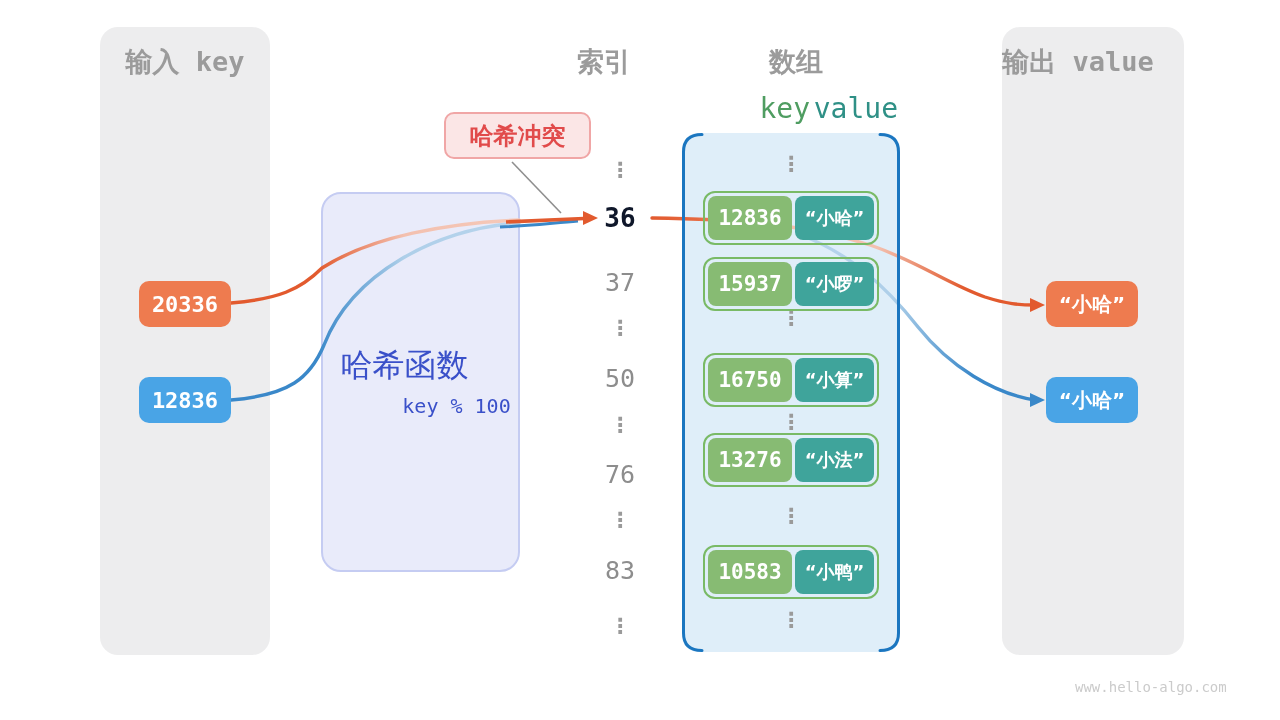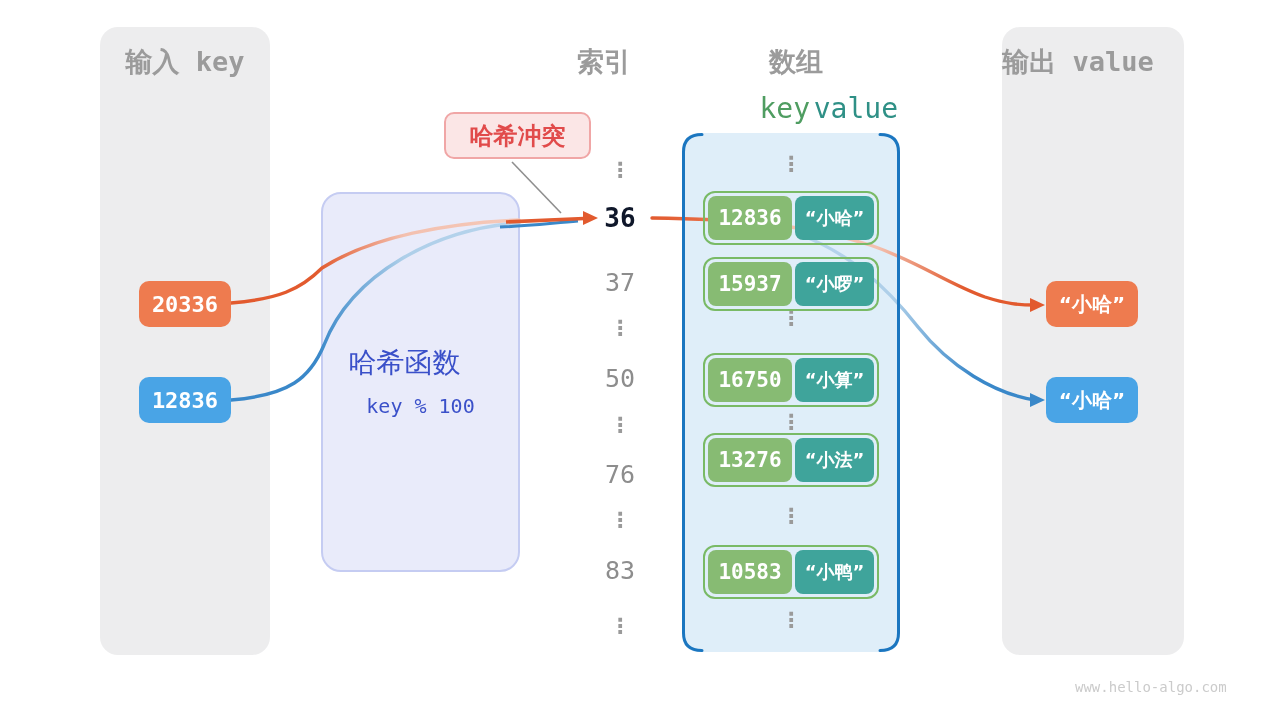--- a/index.html
+++ b/index.html
@@ -20,23 +20,23 @@
   .chip{position:absolute;width:92px;height:46px;border-radius:10px;display:flex;align-items:center;
         justify-content:center;color:#fff;font-weight:bold;text-align:center;}
   .chip.num{font-size:22px;font-family:"DejaVu Sans Mono","Liberation Mono",monospace;}
   .chip.val{font-size:20px;font-family:"DejaVu Sans","Liberation Sans",sans-serif;}
   .chip.orange{background:#EE7B4F;}
   .chip.blue{background:#49A4E6;}
 
   .hashbox{position:absolute;left:321px;top:192px;width:199px;height:380px;border-radius:20px;
            background:#E9EBFA;border:2px solid #C5CCF2;box-sizing:border-box;}
   .hash-title{position:absolute;left:321px;top:344px;width:167px;text-align:center;
-              font-size:28px;color:#3A50C9;}
+              font-size:32px;color:#3A50C9;}
   .hash-formula{position:absolute;left:321px;top:394px;width:199px;text-align:center;
-                font-size:20px;color:#3A50C9;}
+                font-size:20px;color:#3A50C9;padding-left:36px;}
 
   .badge{position:absolute;left:444px;top:112px;width:147px;height:47px;border-radius:10px;
          background:#FBE6E6;border:2px solid #F0A6A6;box-sizing:border-box;display:flex;
          align-items:center;justify-content:center;font-size:24px;font-weight:bold;color:#E14B4B;}
 
   .col-head{position:absolute;text-align:center;font-weight:bold;font-size:27px;color:#9B9B9B;}
   .kv-head{position:absolute;top:92px;width:110px;text-align:right;font-size:28px;}
   .kv-head.k{left:700px;color:#4F9D61;}
   .kv-head.v{left:788px;color:#2F9086;}
 

